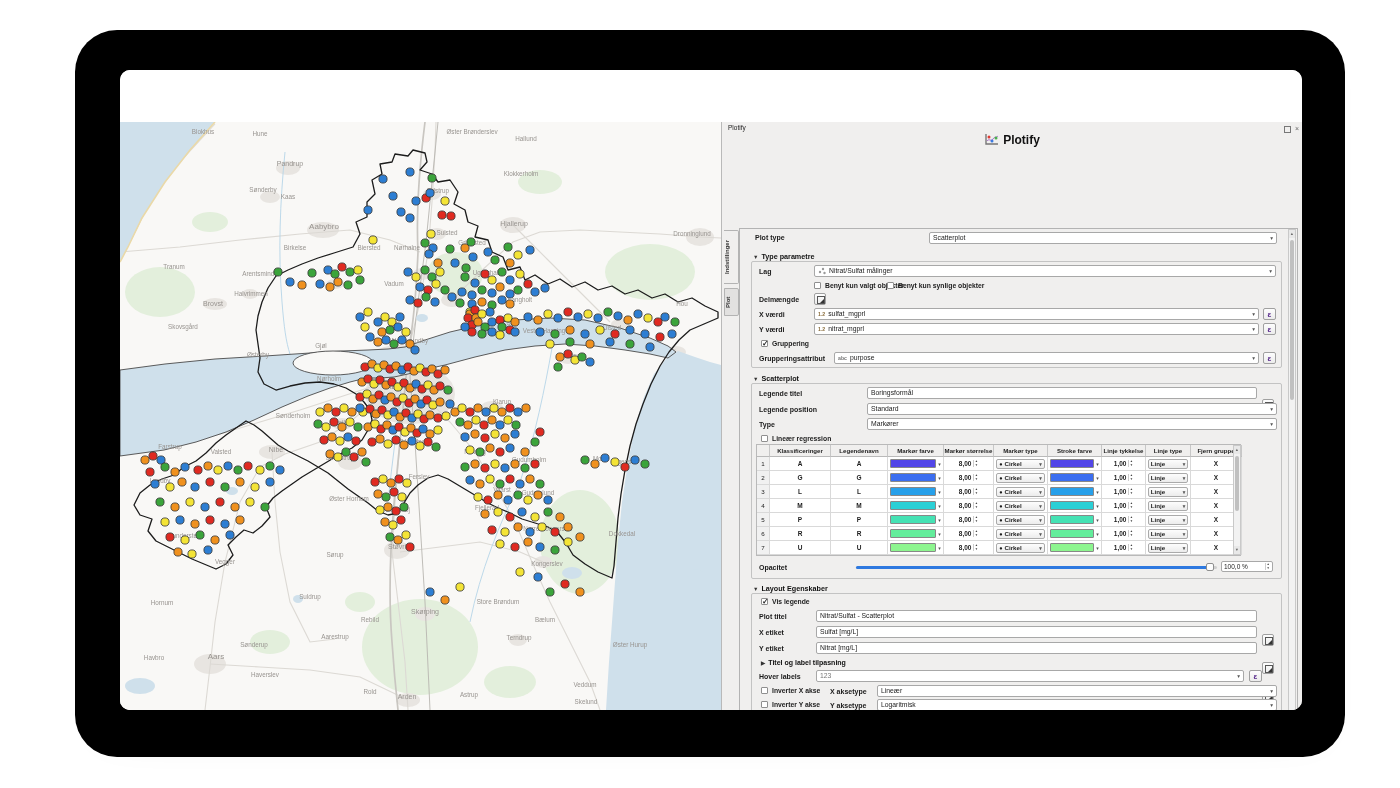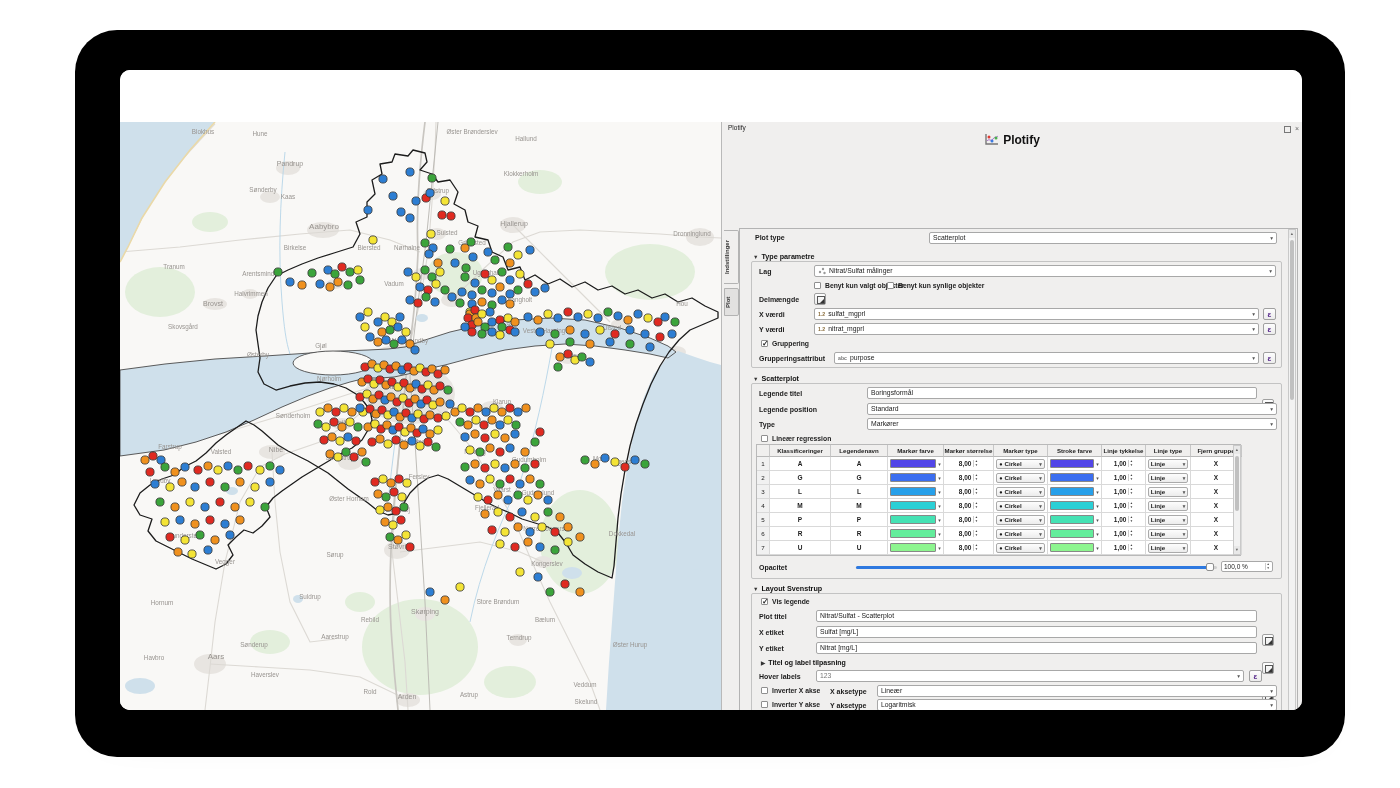--- a/index.html
+++ b/index.html
@@ -1080,21 +1080,21 @@
           <div class="handle" style="left:350px;"></div>
       </div>
       <div class="ab spinbox" style="left:499px; top:439px; width:52px;">
         <span>100,0 %</span>
           <span class="spinner" style="margin-left:auto;">
             <span>▴</span>
             <span>▾</span>
           </span>
       </div>
 
-      <div class="ab sec" style="left:31px; top:462px;"><span class="tri">▼</span><span>Layout Svenstrup</span></div>
+      <div class="ab sec" style="left:31px; top:462px;"><span class="tri">▼</span><span>Layout Egenskaber</span></div>
       <div class="ab groupbox" style="left:29px; top:471px; width:531px; height:141px;"></div>
 
       <div class="ab" style="left:39px; top:475px;"><span class="cb checked"></span><span class="cblbl">Vis legende</span></div>
 
       <div class="ab lbl" style="left:37px; top:491px;">Plot titel</div>
       <div class="ab inputbox" style="left:94px; top:488px; width:441px;">
           <span>Nitrat/Sulfat - Scatterplot</span>
         </div>
       <div class="ab ddbtn" style="left:540px; top:488px;"></div>
 

